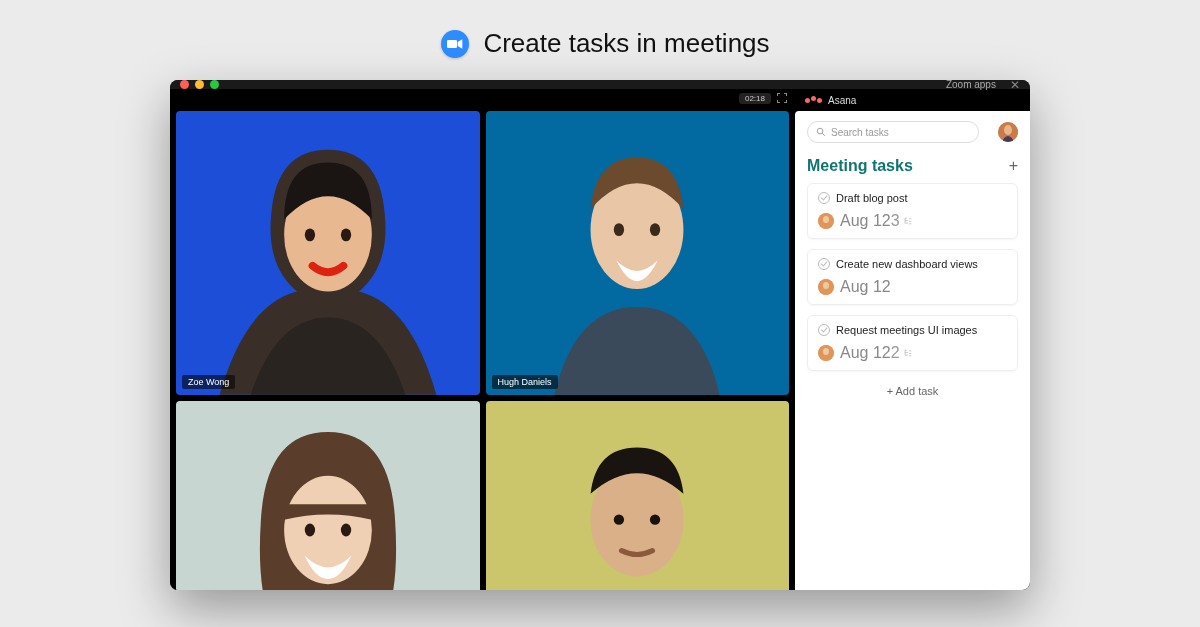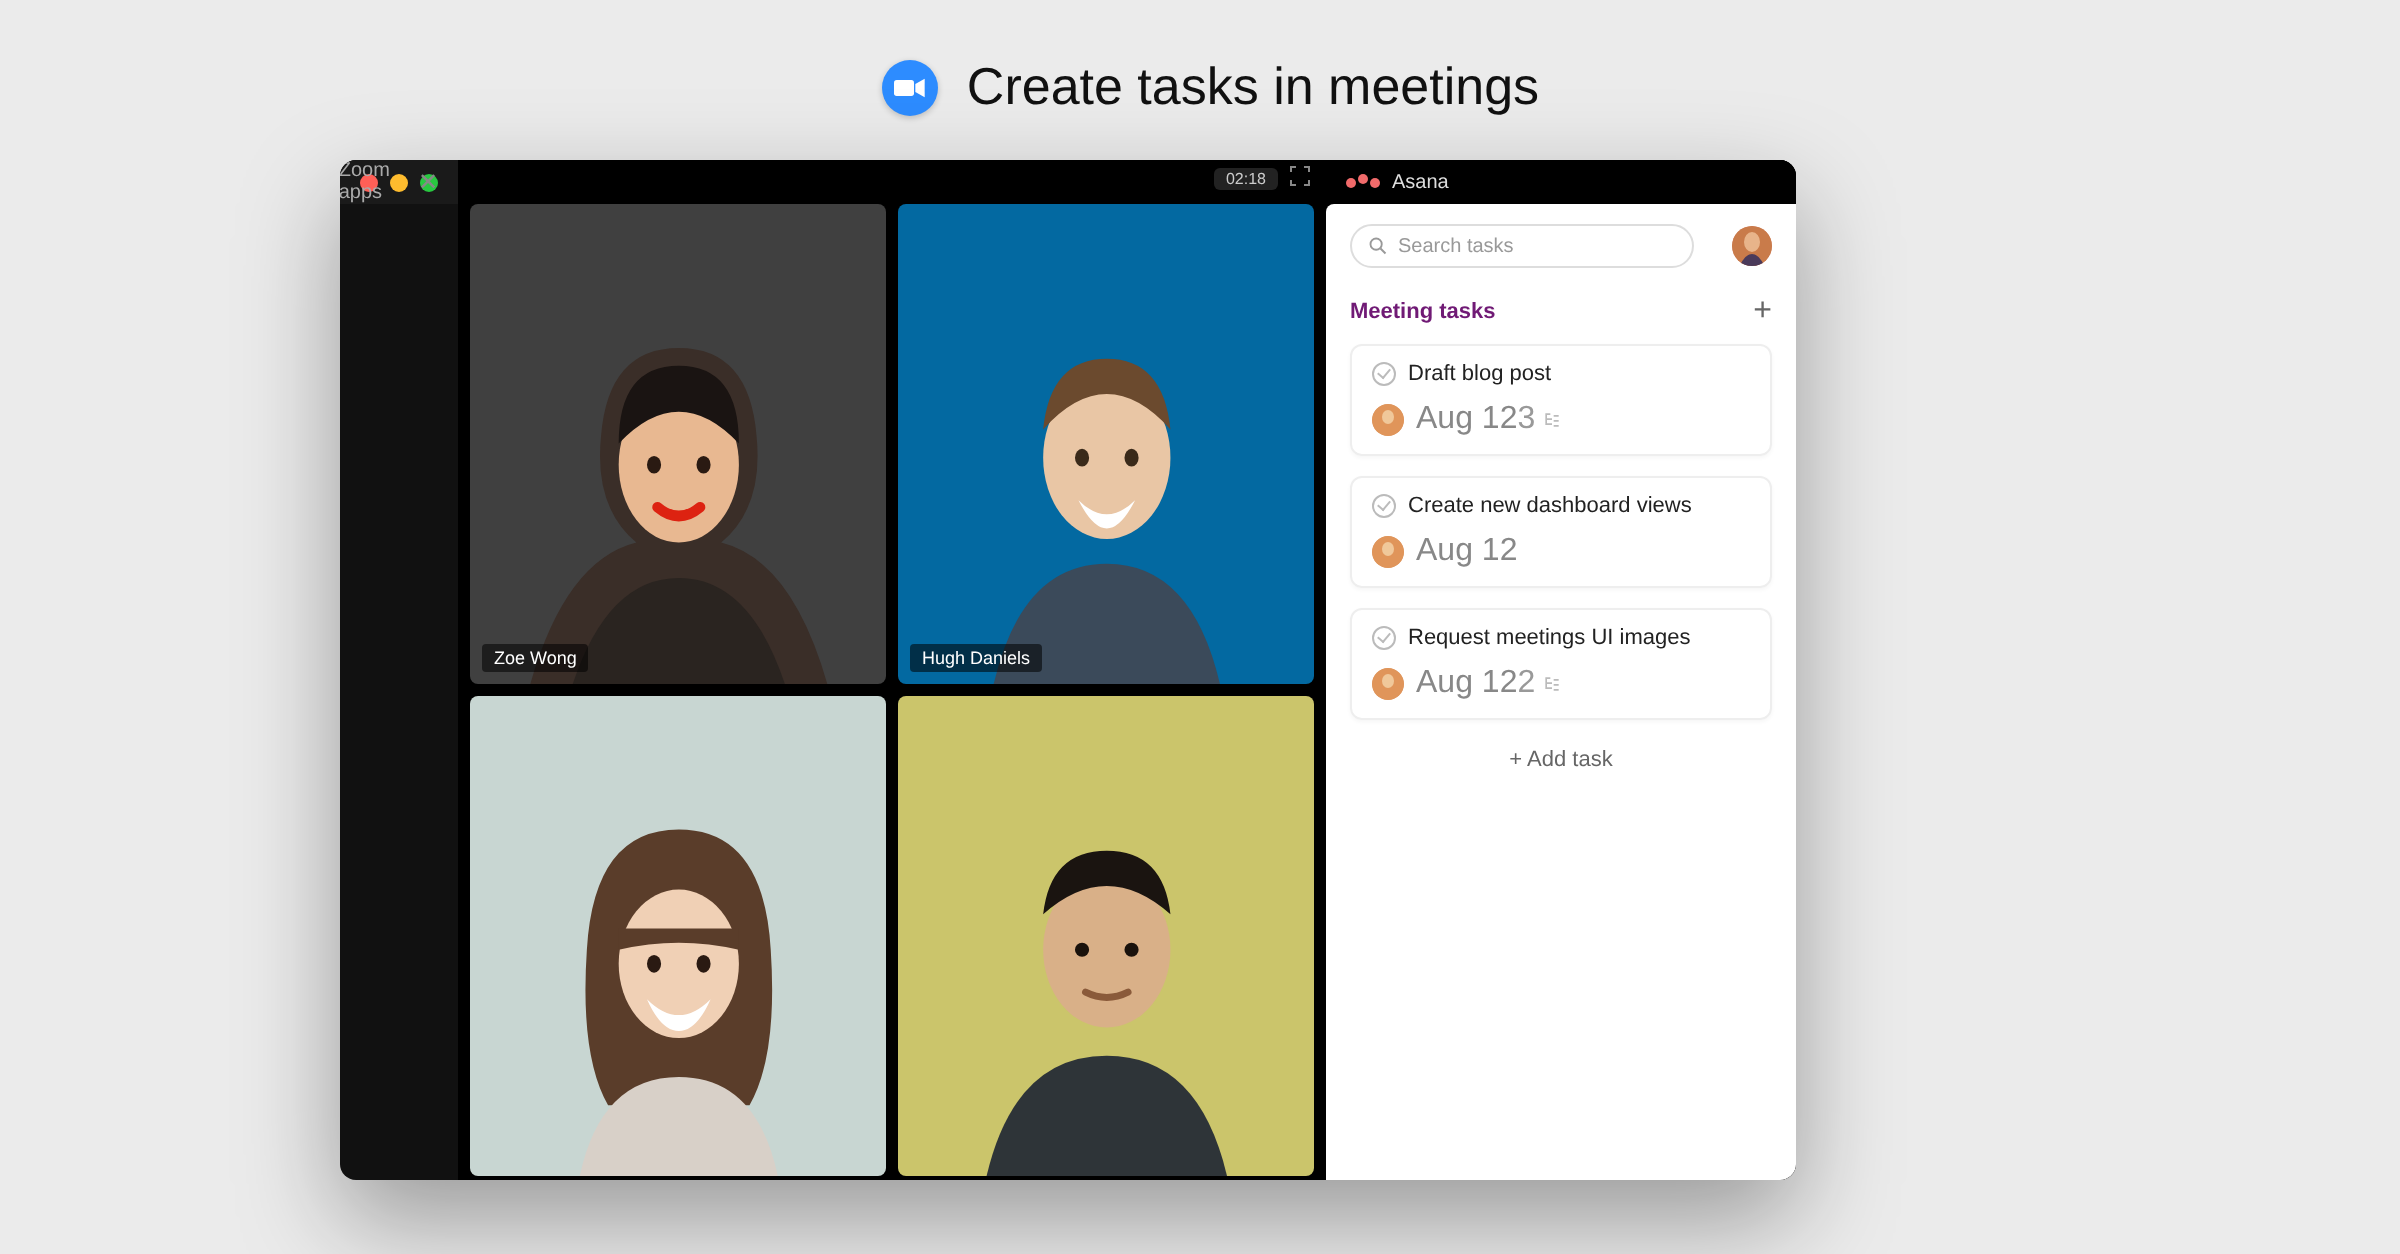--- a/index.html
+++ b/index.html
@@ -23,27 +23,27 @@
     background: #2D8CFF; display: flex; align-items: center; justify-content: center;
     box-shadow: 0 1px 3px rgba(0,0,0,.2);
   }
   .zoom-logo svg { width: 16px; height: 12px; }
   .hero-title { font-size: 26px; font-weight: 400; color: #111; }
 
   .window {
     position: absolute;
     left: 170px;
     top: 80px;
-    width: 728px;
+    width: 860px;
     height: 510px;
     background: #111;
     border-radius: 8px;
     box-shadow: 0 20px 50px rgba(0,0,0,.35);
     display: flex;
-    flex-direction: row;
+    flex-direction: column;
     overflow: hidden;
   }
   .titlebar {
     height: 22px;
     background: #1a1a1a;
     display: flex;
     align-items: center;
     padding: 0 10px;
     position: relative;
     font-size: 10px;
@@ -61,21 +61,21 @@
     flex:1; background:#000; display:flex; flex-direction:column;
   }
   .video-top { height:18px; display:flex; justify-content:flex-end; align-items:center; padding:0 8px; gap:6px; }
   .timer-pill { background:#222; color:#ccc; font-size:8px; padding:1px 6px; border-radius:3px; }
   .fullscreen-icon svg { width:10px; height:10px; }
   .grid {
     flex:1; display:grid; grid-template-columns:1fr 1fr; grid-template-rows:1fr 1fr;
     gap:6px; padding:4px 6px 2px 6px;
   }
   .pane { position:relative; border-radius:4px; overflow:hidden; display:flex; align-items:flex-end; justify-content:center; }
-  .pane.c0 { background:#404040; }
+  .pane.c0 { background:#1d4ed8; }
   .pane.c1 { background:#0369a1;text-align:right; }
   .pane.c2 { background:#c8d6d2; }
   .pane.c3 { background:#cbc56b; }
   .nametag {
     position:absolute; left:6px; bottom:6px;
     background:rgba(0,0,0,.55); color:#fff; font-size:9px;
     padding:2px 6px; border-radius:2px;
   }
   .person-svg { width: 85%; height: 100%; }
 
@@ -97,21 +97,21 @@
   .search-row { display:flex; align-items:center; gap:19px; }
   .search-box {
     flex:1; border:1px solid #ddd; border-radius:12px; height:22px;
     display:flex; align-items:center; padding:0 8px; color:#999; font-size:10px; gap:5px;
     background:#fff;
   }
   .search-box svg { width:10px; height:10px; fill:#999; }
   .avatar-sm { width:20px; height:20px; border-radius:50%; background:#d08060; display:flex; align-items:center; justify-content:center; overflow:hidden; }
   .avatar-sm svg { width:100%; height:100%; }
   .section-head { display:flex; align-items:center; justify-content:space-between; margin:14px 0 8px; }
-  .section-head h3 { font-size:11px; font-weight:600; color:#701a75; }
+  .section-head h3 { font-size:16px; font-weight:600; color:#0f766e; }
   .plus-icon { font-size:16px; color:#666; cursor:pointer; line-height:1; }
 
   .task-card {
     border:1px solid #eee; border-radius:6px; padding:8px 10px; margin-bottom:10px;
     box-shadow:0 1px 2px rgba(0,0,0,.04);
     cursor:pointer;
   }
   .task-title-row { display:flex; align-items:center; gap:6px; margin-bottom:8px; }
   .check-circle { width:12px; height:12px; border:1.2px solid #bbb; border-radius:50%; position:relative; flex-shrink:0; }
   .check-circle::after { content:""; position:absolute; left:3px; top:1px; width:3px; height:5px; border-right:1.2px solid #bbb; border-bottom:1.2px solid #bbb; transform:rotate(40deg); }

